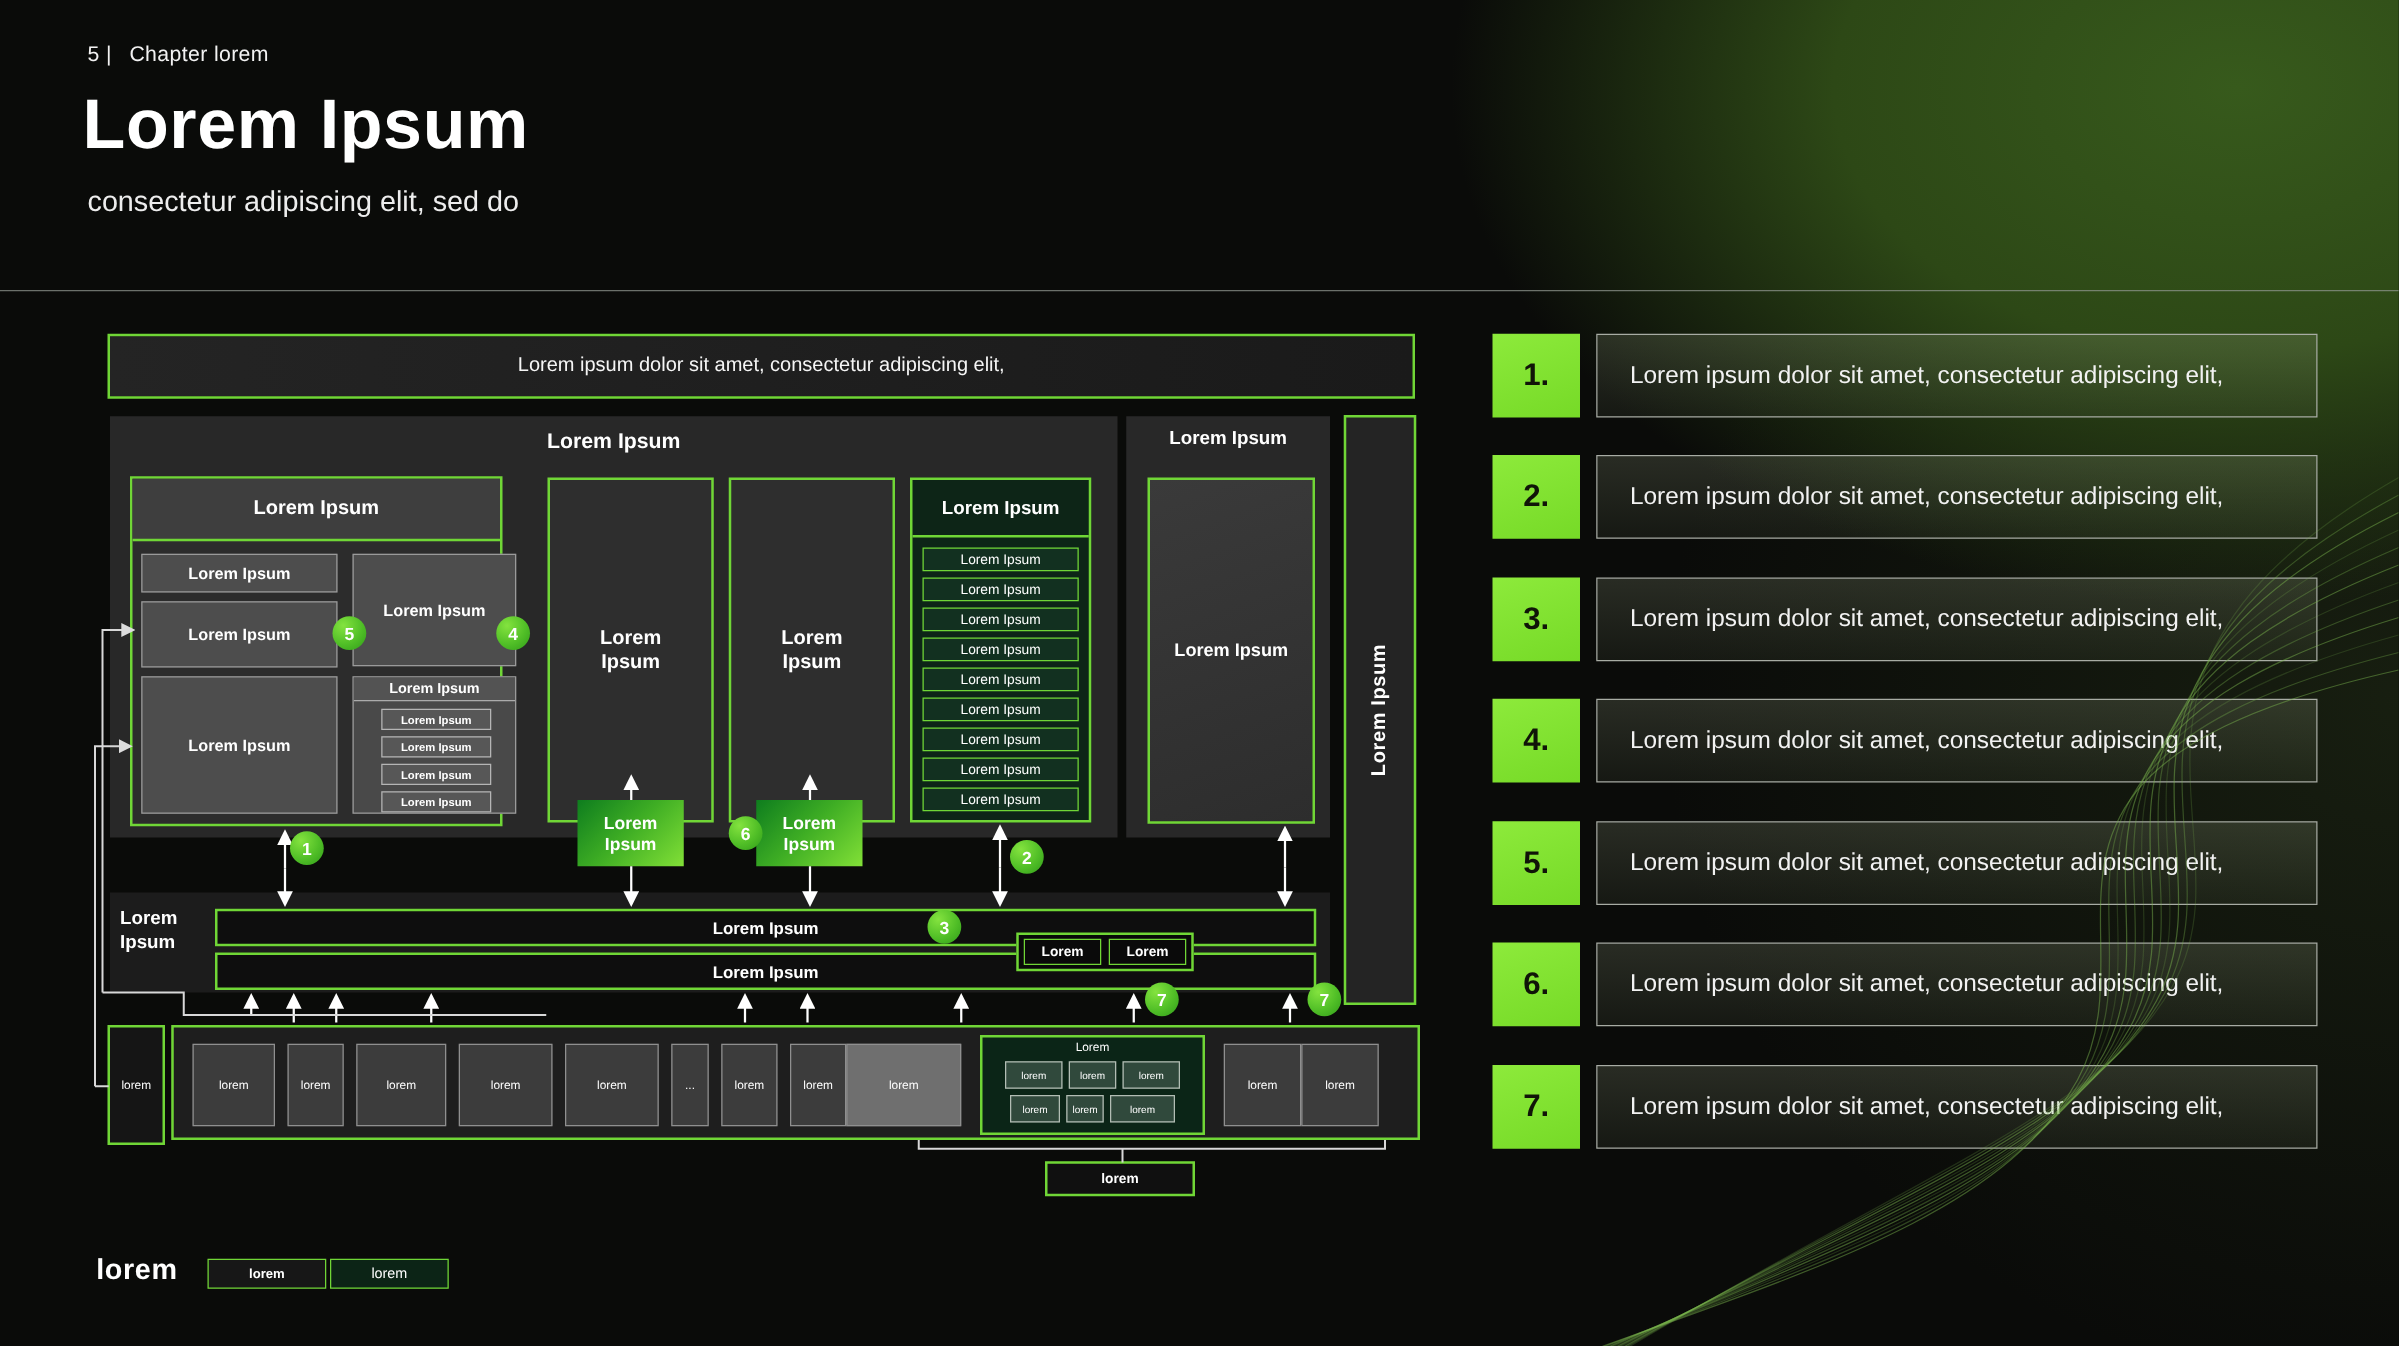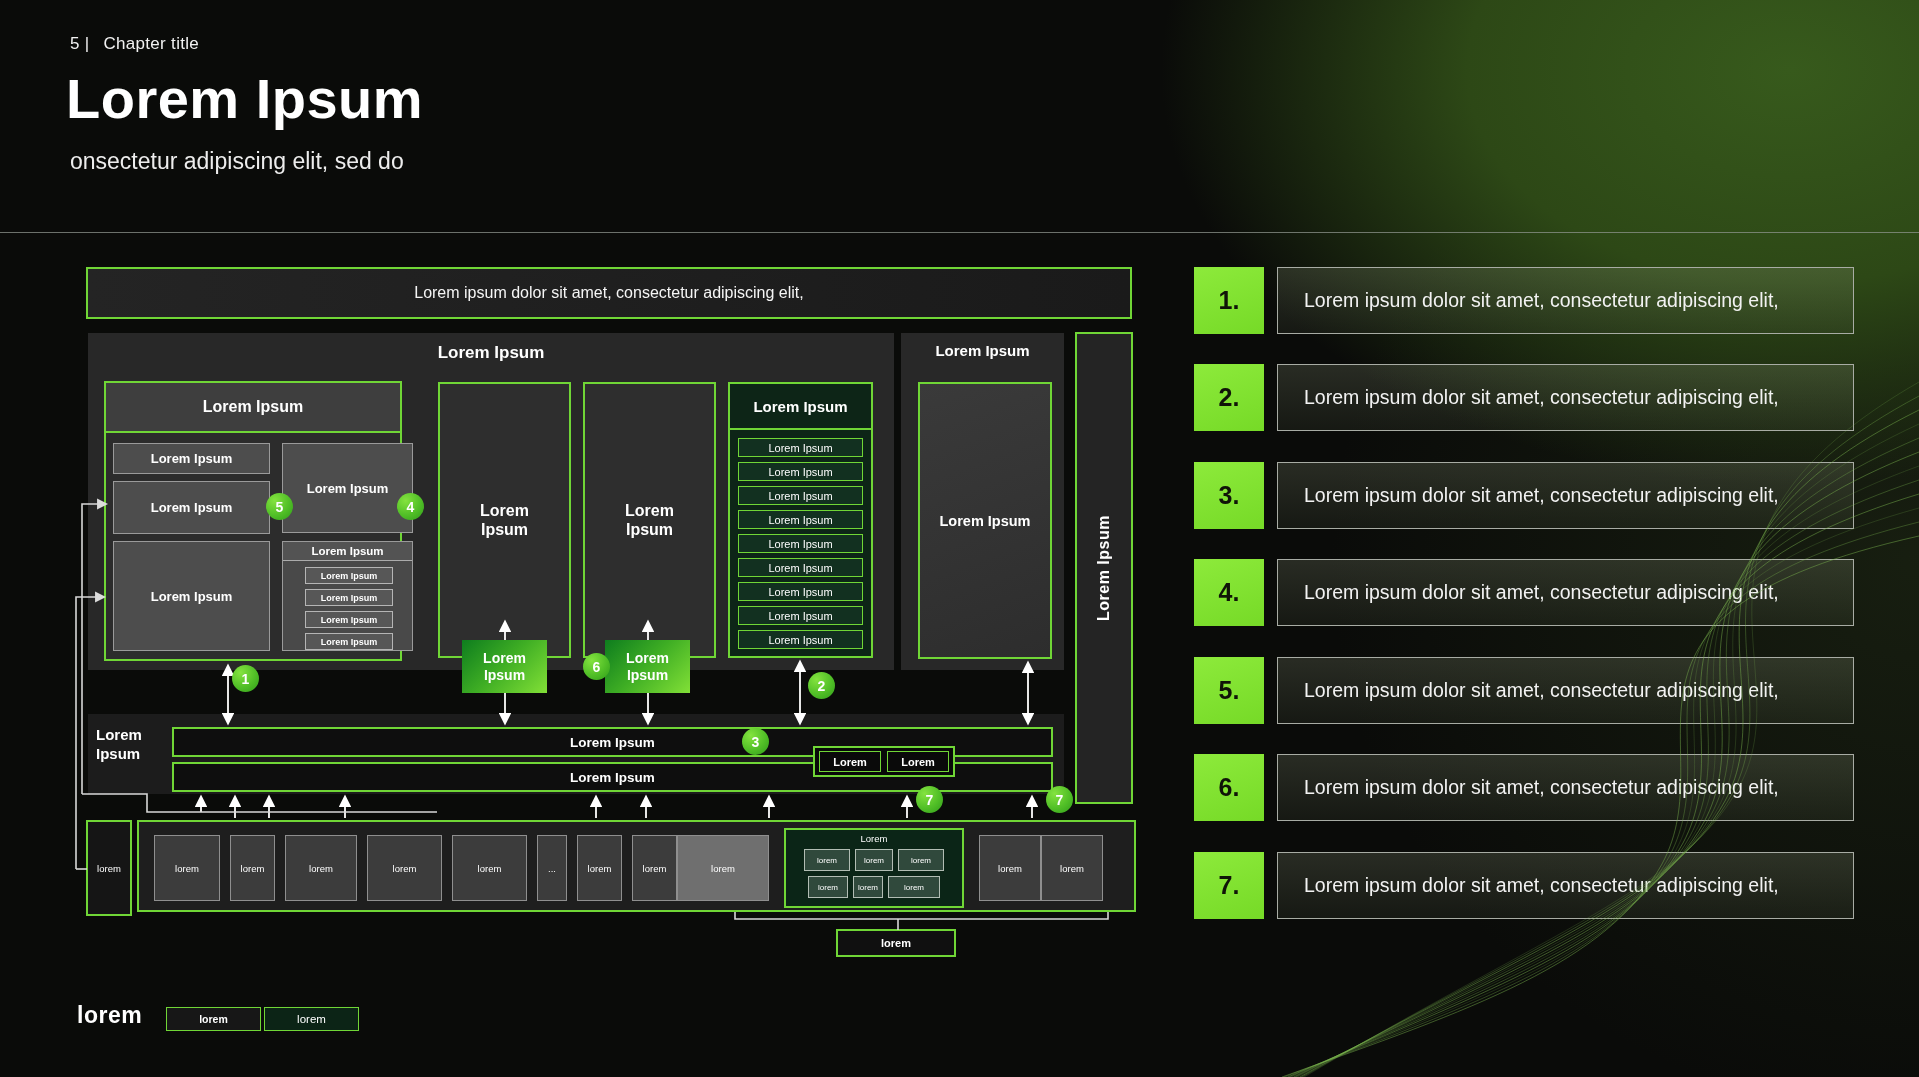--- a/index.html
+++ b/index.html
@@ -135,24 +135,24 @@
                pointer-events:none; z-index:6; }
   svg.curves{ position:absolute; left:1219px; top:367px; width:700px; height:710px;
               pointer-events:none; z-index:9; }
 </style>
 </head>
 <body>
 
 <div id="page">
 
   <div class="abs chapter">
-    <span>5 |</span><span class="sep-gap"></span><span>Chapter title</span>
+    <span>5 |</span><span class="sep-gap"></span><span>Chapter lorem</span>
   </div>
   <div class="abs title">Lorem Ipsum</div>
-  <div class="abs subtitle">onsectetur adipiscing elit, sed do</div>
+  <div class="abs subtitle">consectetur adipiscing elit, sed do</div>
   <div class="abs divider"></div>
 
   <div class="abs flexc gb banner">Lorem ipsum dolor sit amet, consectetur adipiscing elit,</div>
 
   <div class="abs panel main-container"></div>
   <div class="abs main-title">Lorem Ipsum</div>
 
   <div class="abs gb left-group">
     <div class="left-group-header flexc">Lorem Ipsum</div>
   </div>

